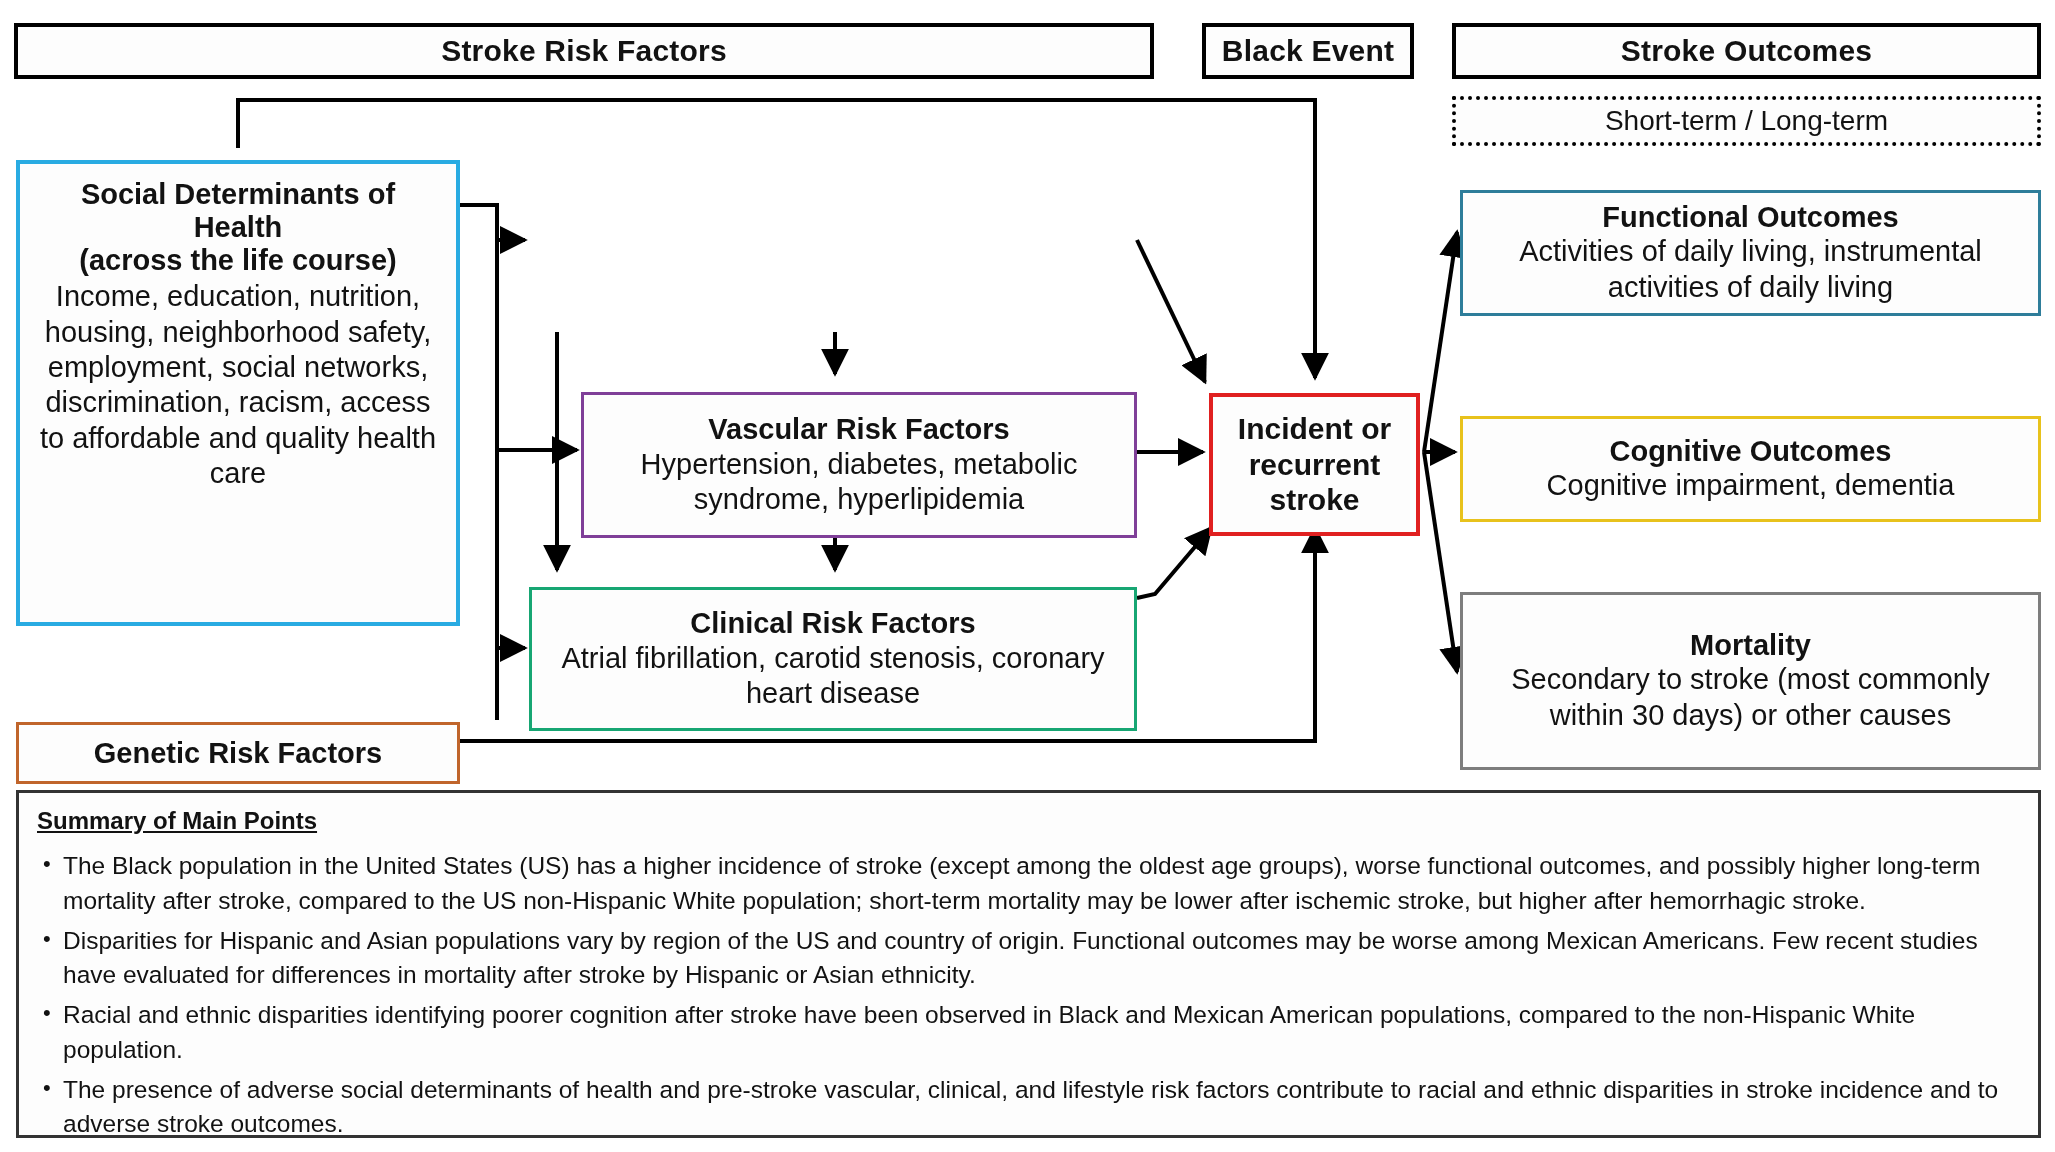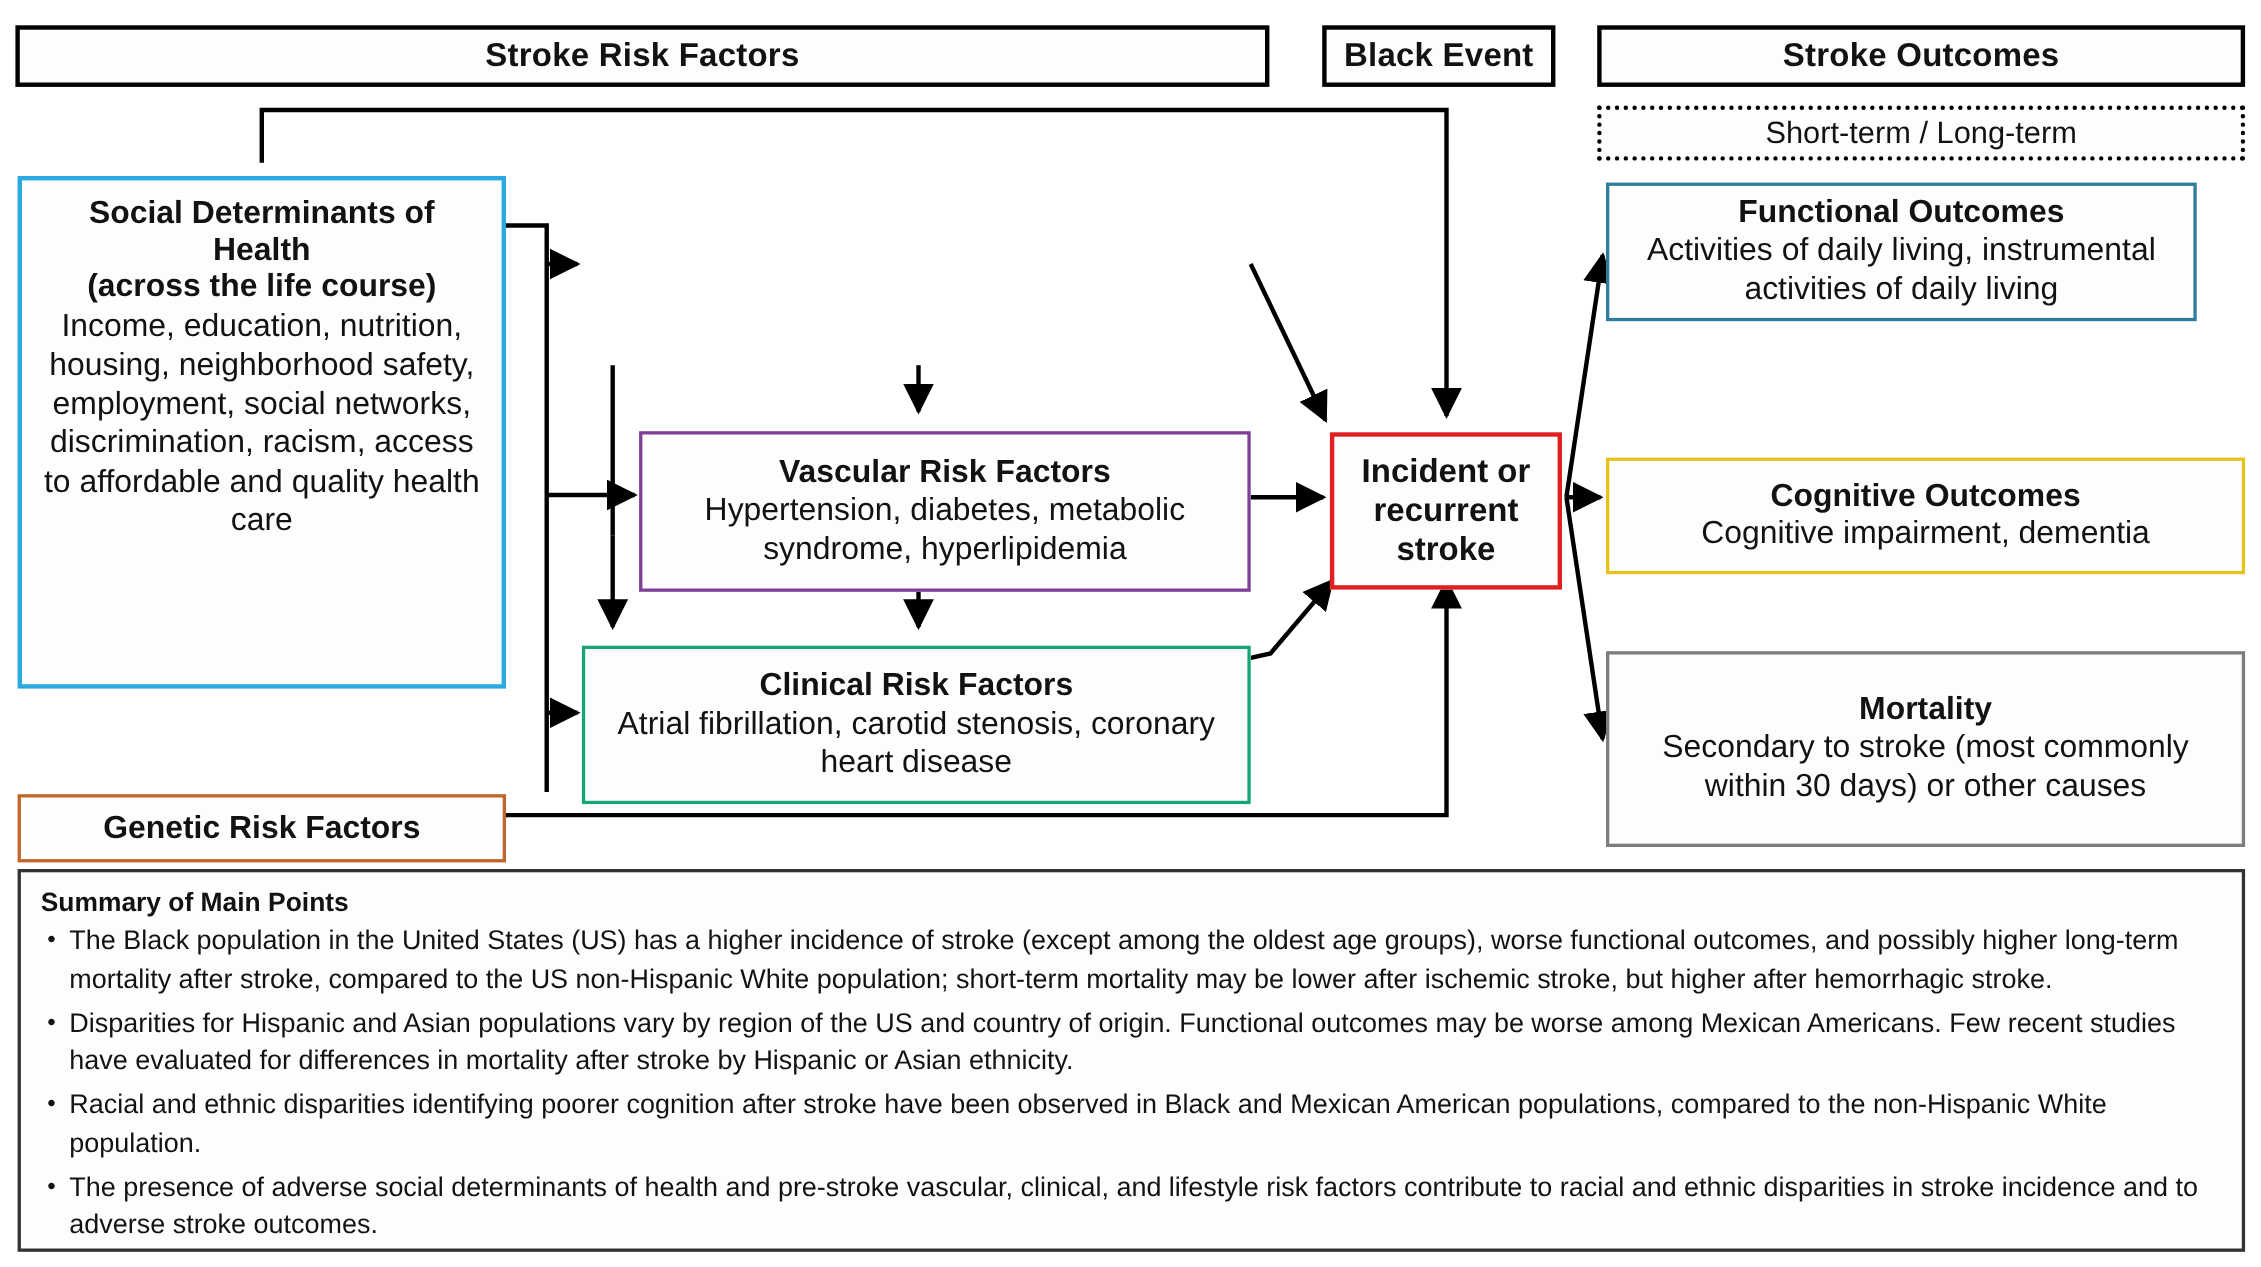--- a/index.html
+++ b/index.html
@@ -50,34 +50,34 @@
   #genetic .t1 { font-weight:bold; font-size:29px; }
 
   .rf .t1 { font-weight:bold; font-size:29px; line-height:1.2; }
   .rf .t2 { font-size:29px; line-height:1.22; }
 
   #stroke { left:1209px; top:381px; width:211px; height:143px;
             border:4px solid #E02020; }
   #stroke .t1 { font-weight:bold; font-size:30px; line-height:1.18; }
 
   
-  #functional { left:1460px; top:154px; width:537px; height:126px;
+  #functional { left:1460px; top:178px; width:581px; height:126px;
                 border:3px solid #2E7D9A; padding:4px 8px; }
   #cognitive  { left:1460px; top:404px; width:581px; height:106px;
                 border:3px solid #E8C21C; padding:16px 8px; }
   #mortality  { left:1460px; top:580px; width:581px; height:178px;
                 border:3px solid #7D7D7D; padding:4px 8px; }
   .oc .t1 { font-weight:bold; font-size:29px; line-height:1.2; }
   .oc .t2 { font-size:29px; line-height:1.24; }
 
   
   #summary { position:absolute; left:16px; top:790px; width:2025px; height:348px;
              border:3px solid #333; background:#fdfdfd; z-index:2;
              padding:14px 18px 10px 18px; }
-  #summary .sum-title { font-weight:bold; font-size:24px; margin-bottom:4px; }
+  #summary .sum-title { font-weight:bold; font-size:24px; margin-bottom:14px;text-decoration:underline; }
   #summary ul { margin:0; padding:0; list-style:none; }
   #summary li { font-size:24.5px; line-height:1.42; margin-bottom:5px;
                 padding-left:26px; position:relative; }
   #summary li:before { content:"\2022"; position:absolute; left:6px; top:-1px;
                        font-size:22px; }
 </style>
 </head>
 <body>
 
 <div id="stage">

